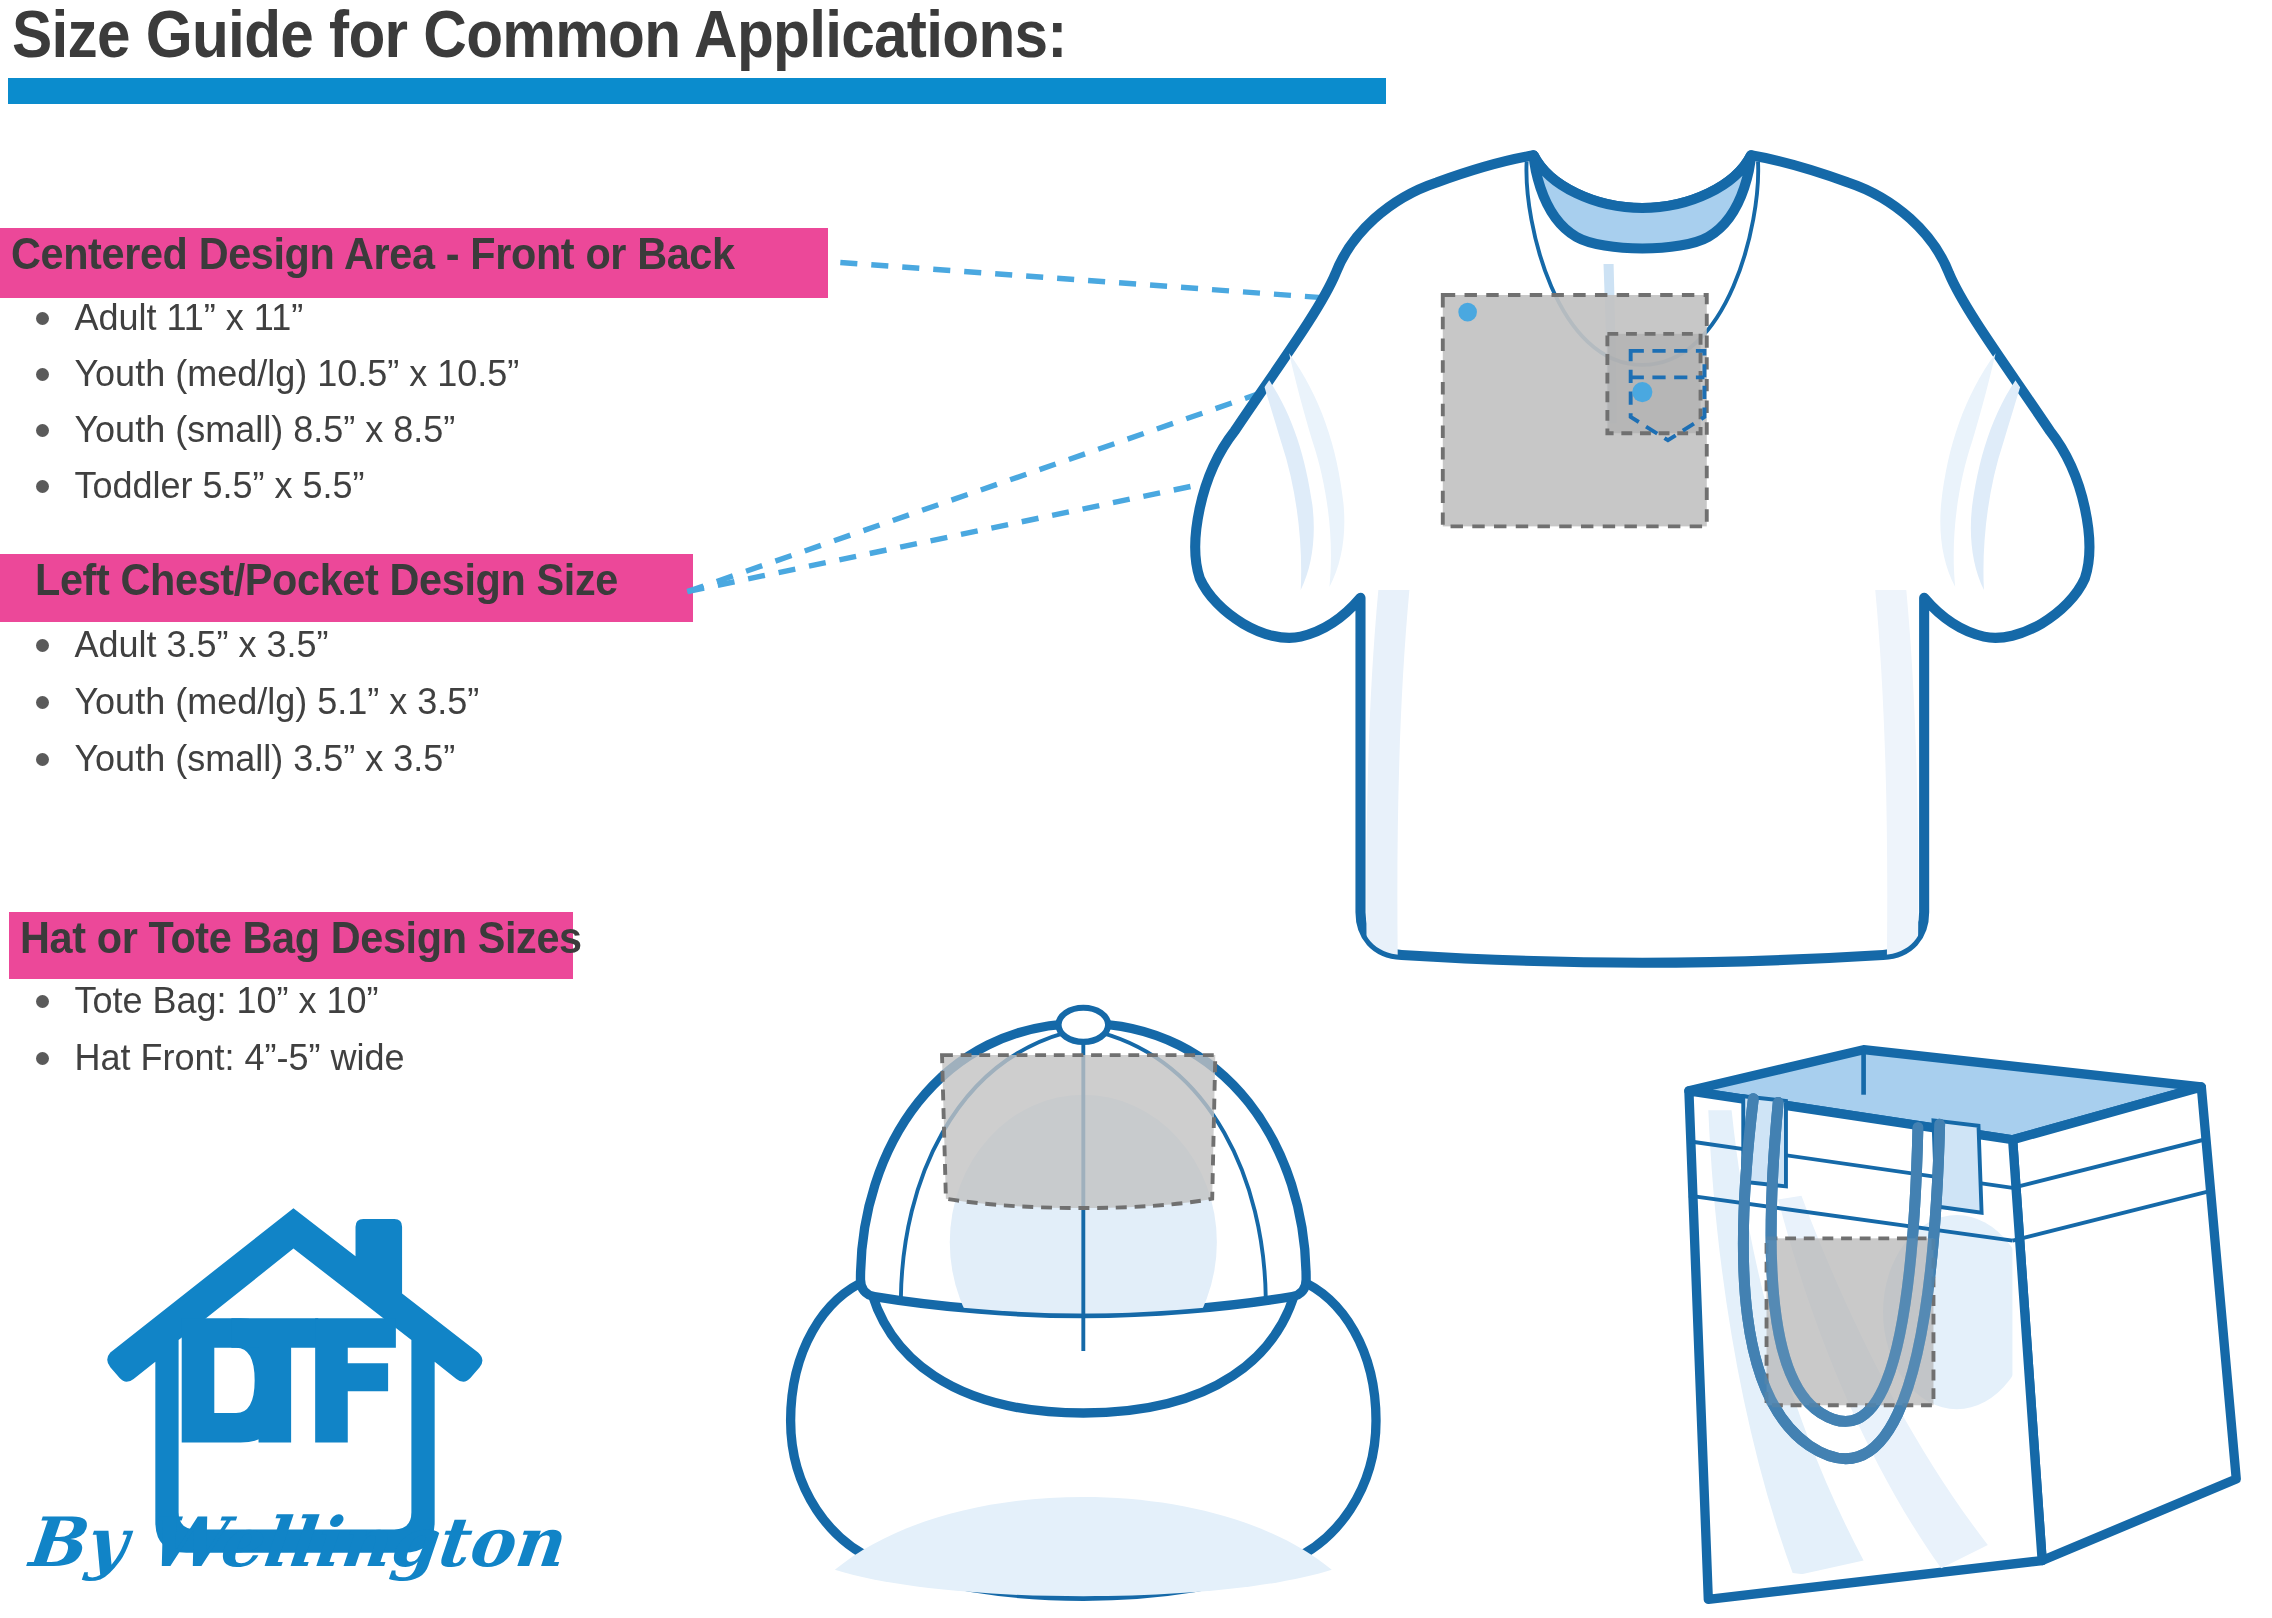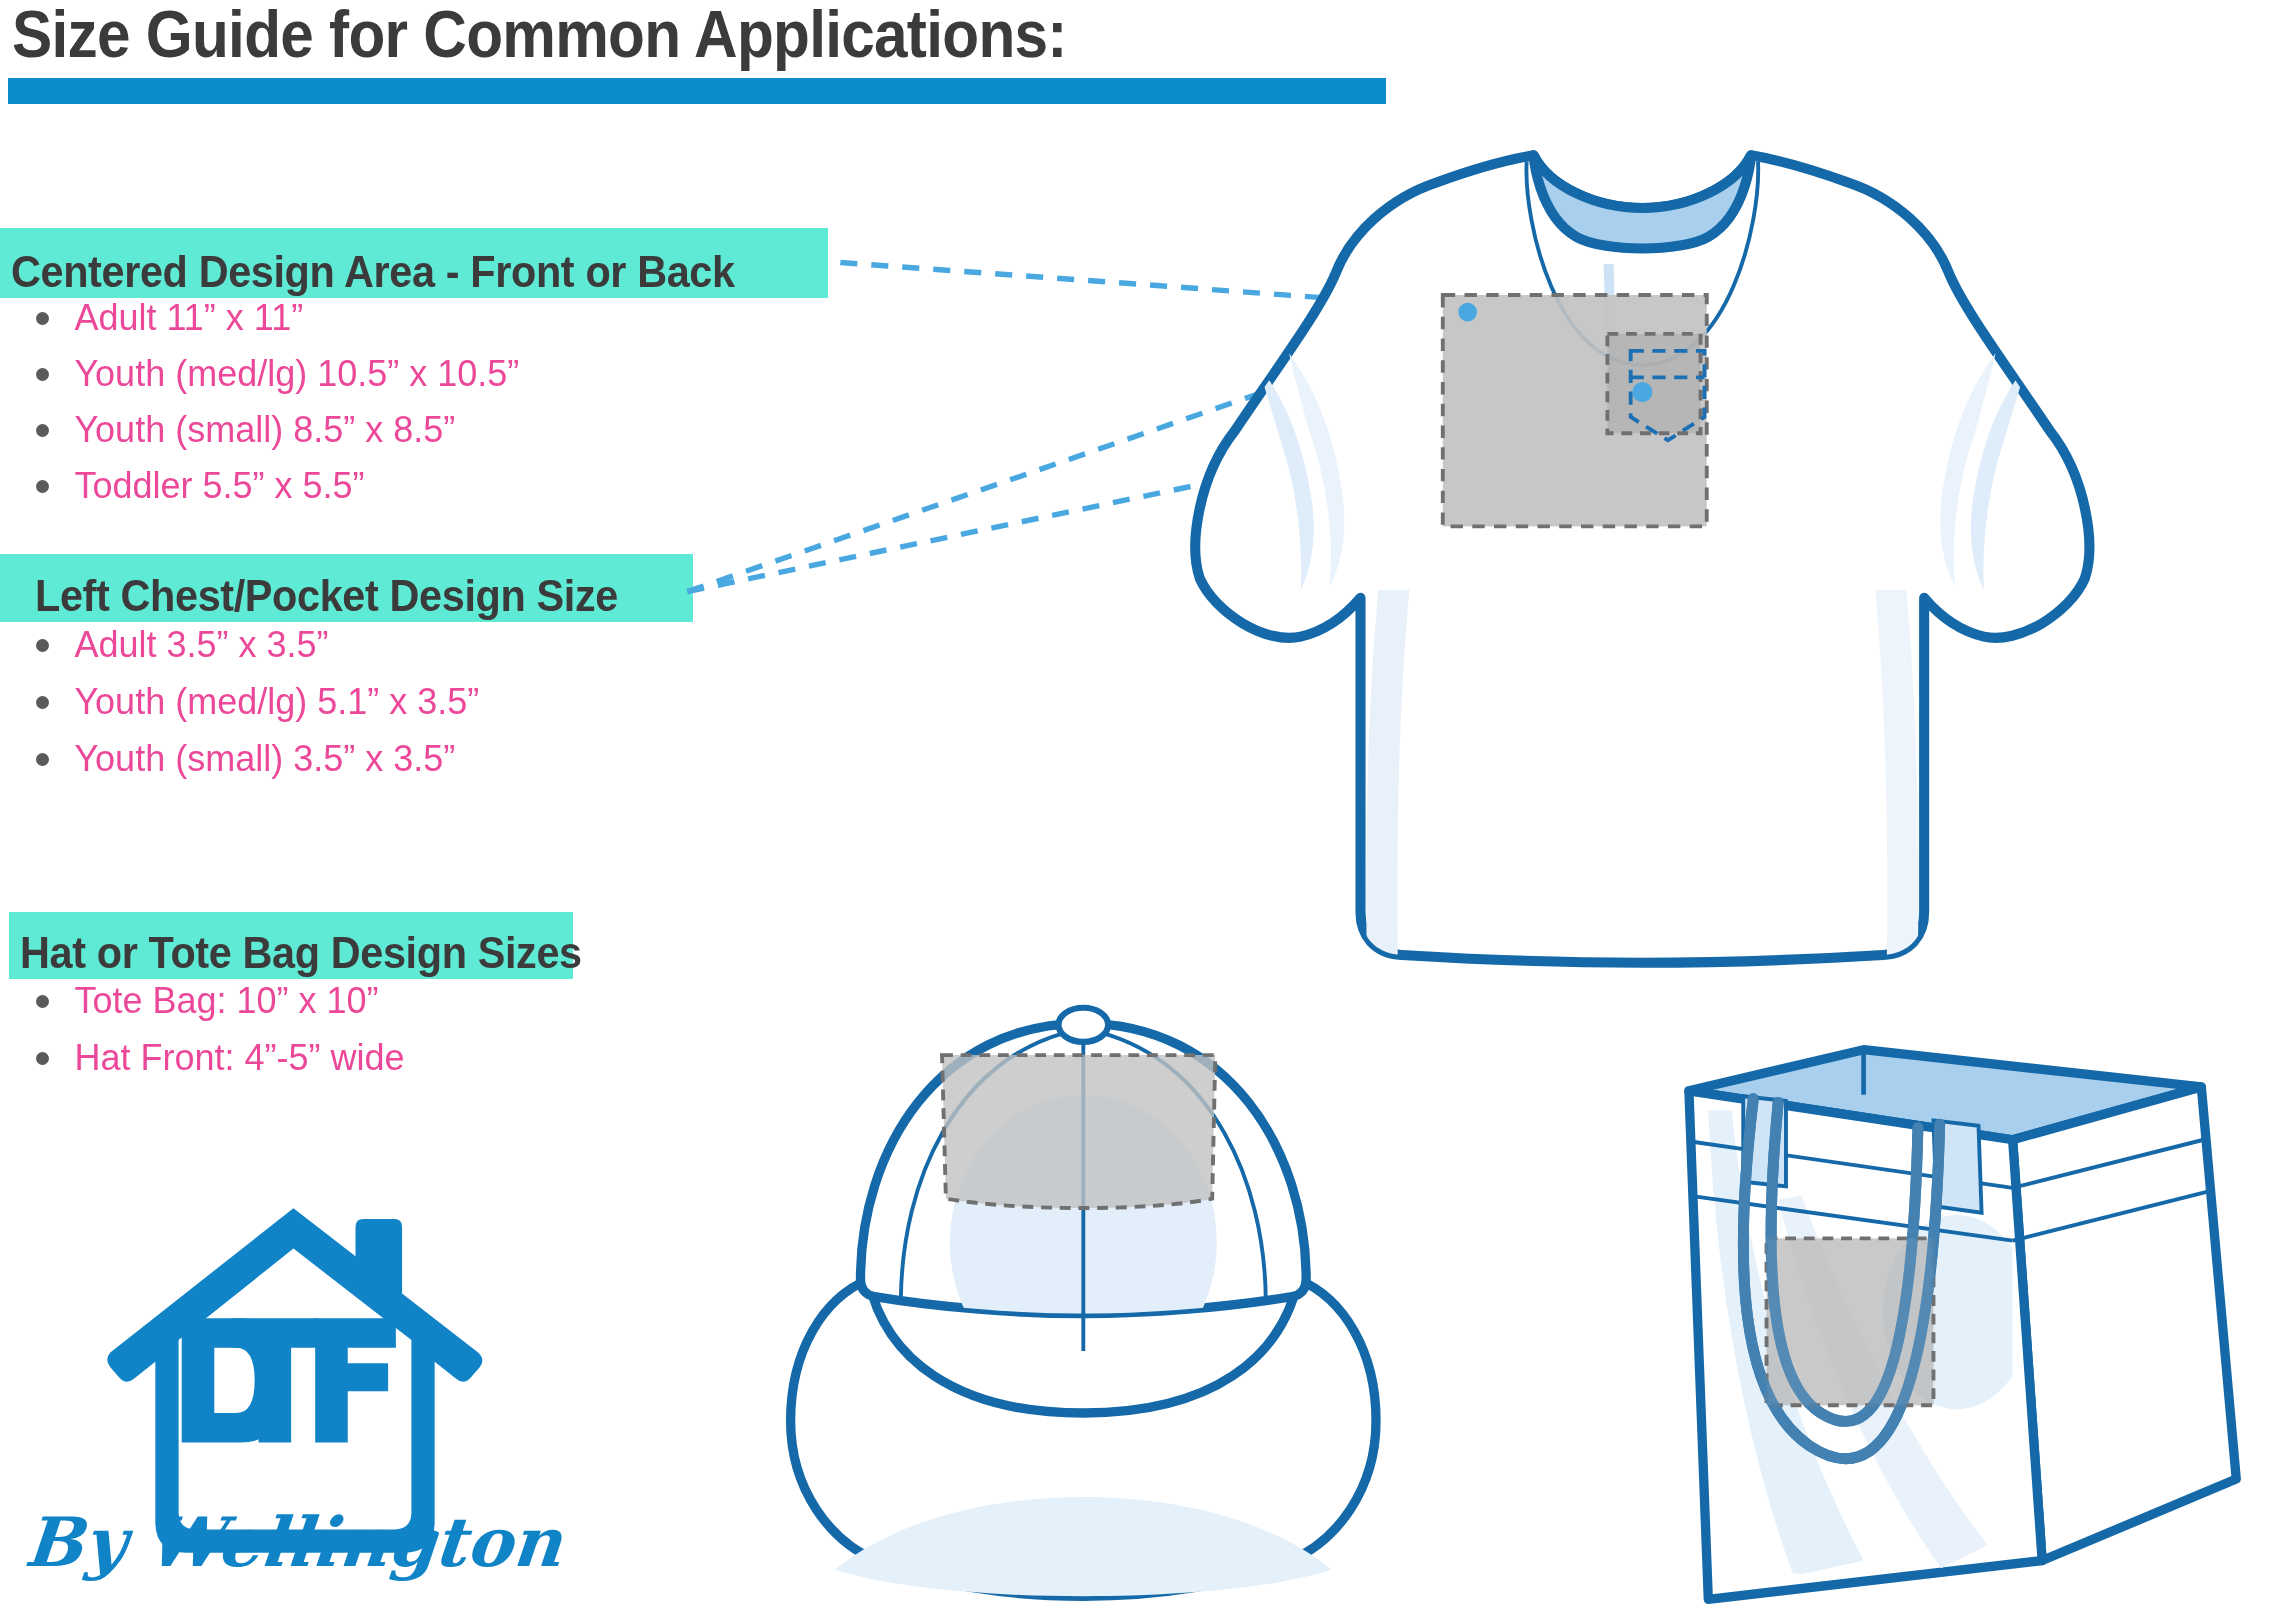--- a/index.html
+++ b/index.html
@@ -14,37 +14,37 @@
     font-size:67px;font-weight:700;color:#3b3b3b;
     letter-spacing:-0.8px;white-space:nowrap;
     transform:scaleX(.9);transform-origin:left top;
   }
   #title-rule{
     position:absolute;left:7.8px;top:78px;width:1378px;height:26.4px;background:#0b8ccd;
   }
 
   
   .sec-bar{
-    position:absolute;background:#5eead4;
-    display:flex;align-items:flex-end;
+    position:absolute;background:#ec4899;
+    display:flex;align-items:flex-start;
   }
   .sec-bar span{
     font-size:45px;font-weight:700;color:#3b3b3b;white-space:nowrap;
     transform:scaleX(.92);transform-origin:left center;
     margin-left:11px;letter-spacing:-0.4px;
   }
   #sec0{left:0;top:228px;width:828px;height:70px;}
   #sec1{left:0;top:554px;width:669px;height:68px;padding-left:24px;}
   #sec2{left:9px;top:912px;width:564px;height:67px;}
 
   
   .blist{position:absolute;left:26.4px;margin:0;padding:0;list-style:none;}
   .blist li{
     position:relative;padding-left:48px;
-    font-size:36px;color:#ec4899;white-space:nowrap;
+    font-size:36px;color:#404040;white-space:nowrap;
     line-height:1;
   }
   .blist li .dot{
     position:absolute;left:9.3px;top:50%;width:13.2px;height:13.2px;margin-top:-6.2px;
     border-radius:50%;background:#5a5a5a;
   }
   #list0{top:300px;}
   #list0 li{margin-bottom:20px;}
   #list1{top:627px;}
   #list1 li{margin-bottom:21px;}

